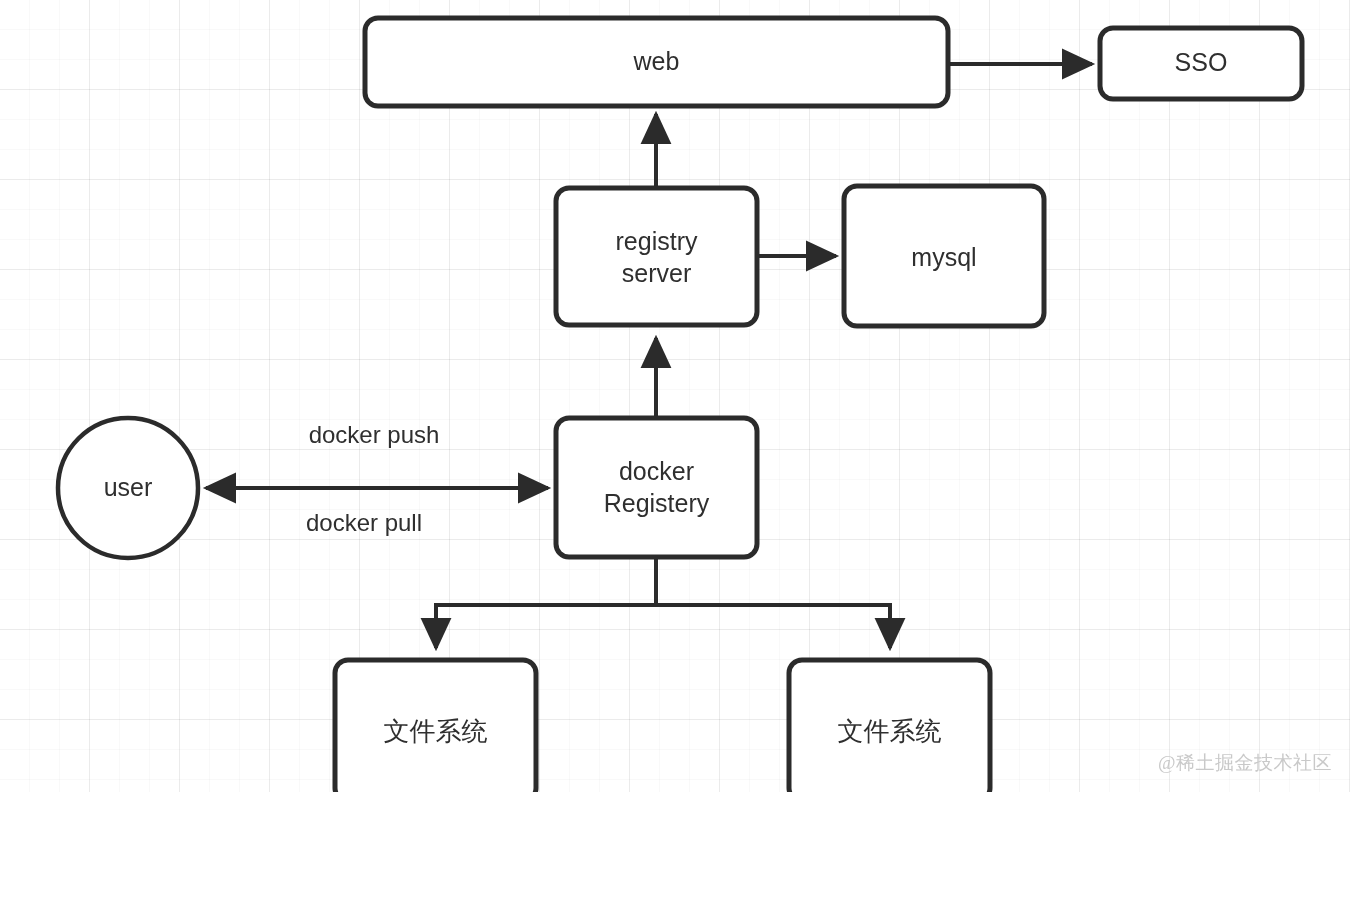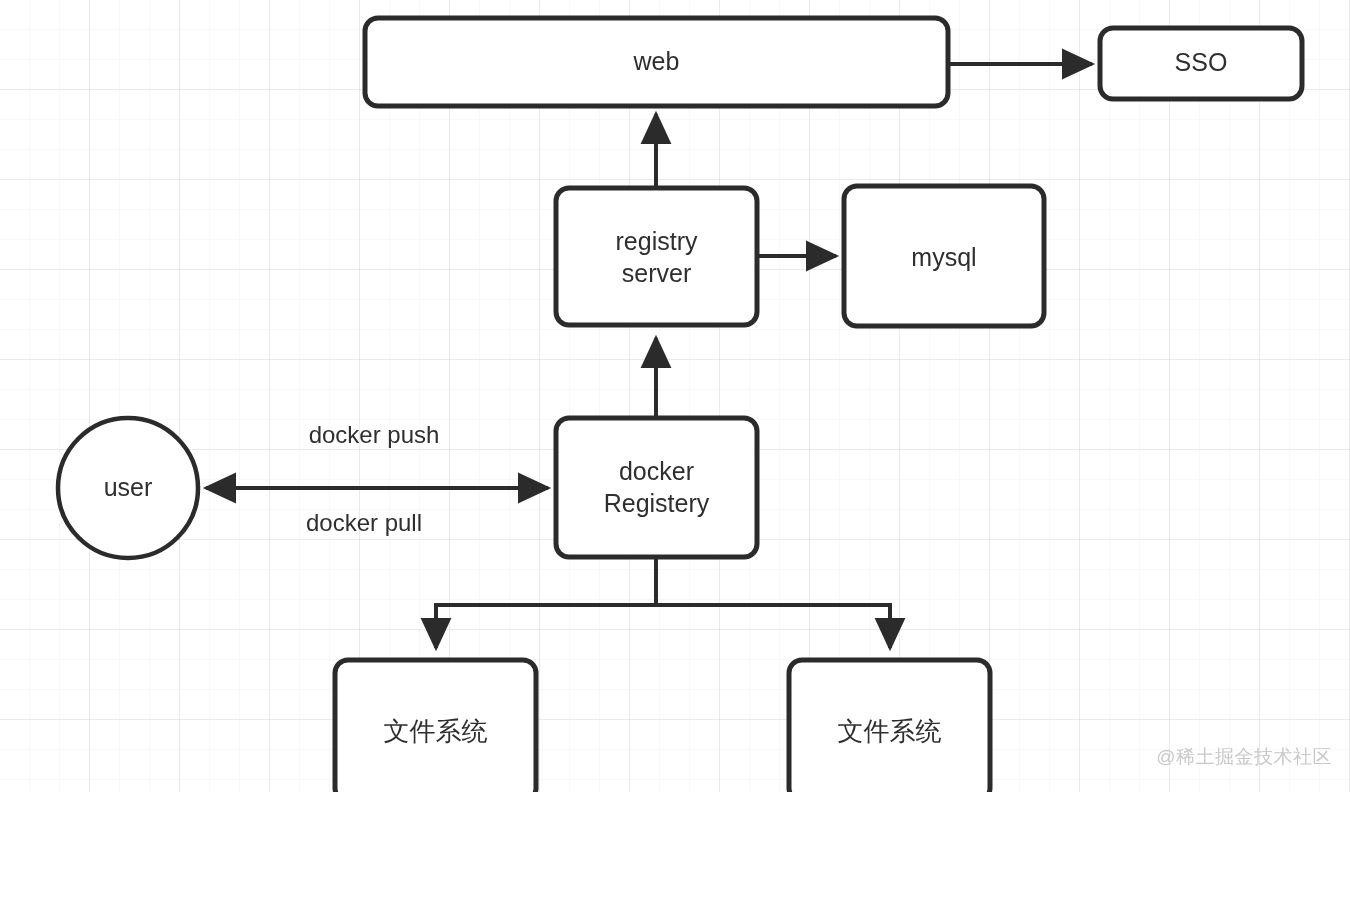--- a/index.html
+++ b/index.html
@@ -56,24 +56,24 @@
   .edge-label {
     fill: #2f2f2f;
     font-family: "Liberation Sans", "DejaVu Sans", sans-serif;
     font-size: 24px;
     text-anchor: middle;
     dominant-baseline: middle;
   }
   .watermark {
     position: absolute;
     right: 18px;
-    bottom: 22px;
+    bottom: 16px;
     color: #c9c9c9;
     font-size: 19px;
-    font-family: Liberation Sans, sans-serif;
+    font-family: Liberation Serif, serif;
     letter-spacing: 0.5px;
     user-select: none;
   }
 </style>
 </head>
 <body>
 
 <div id="canvas">
 
   <svg id="diagram" viewBox="0 0 1350 904">

